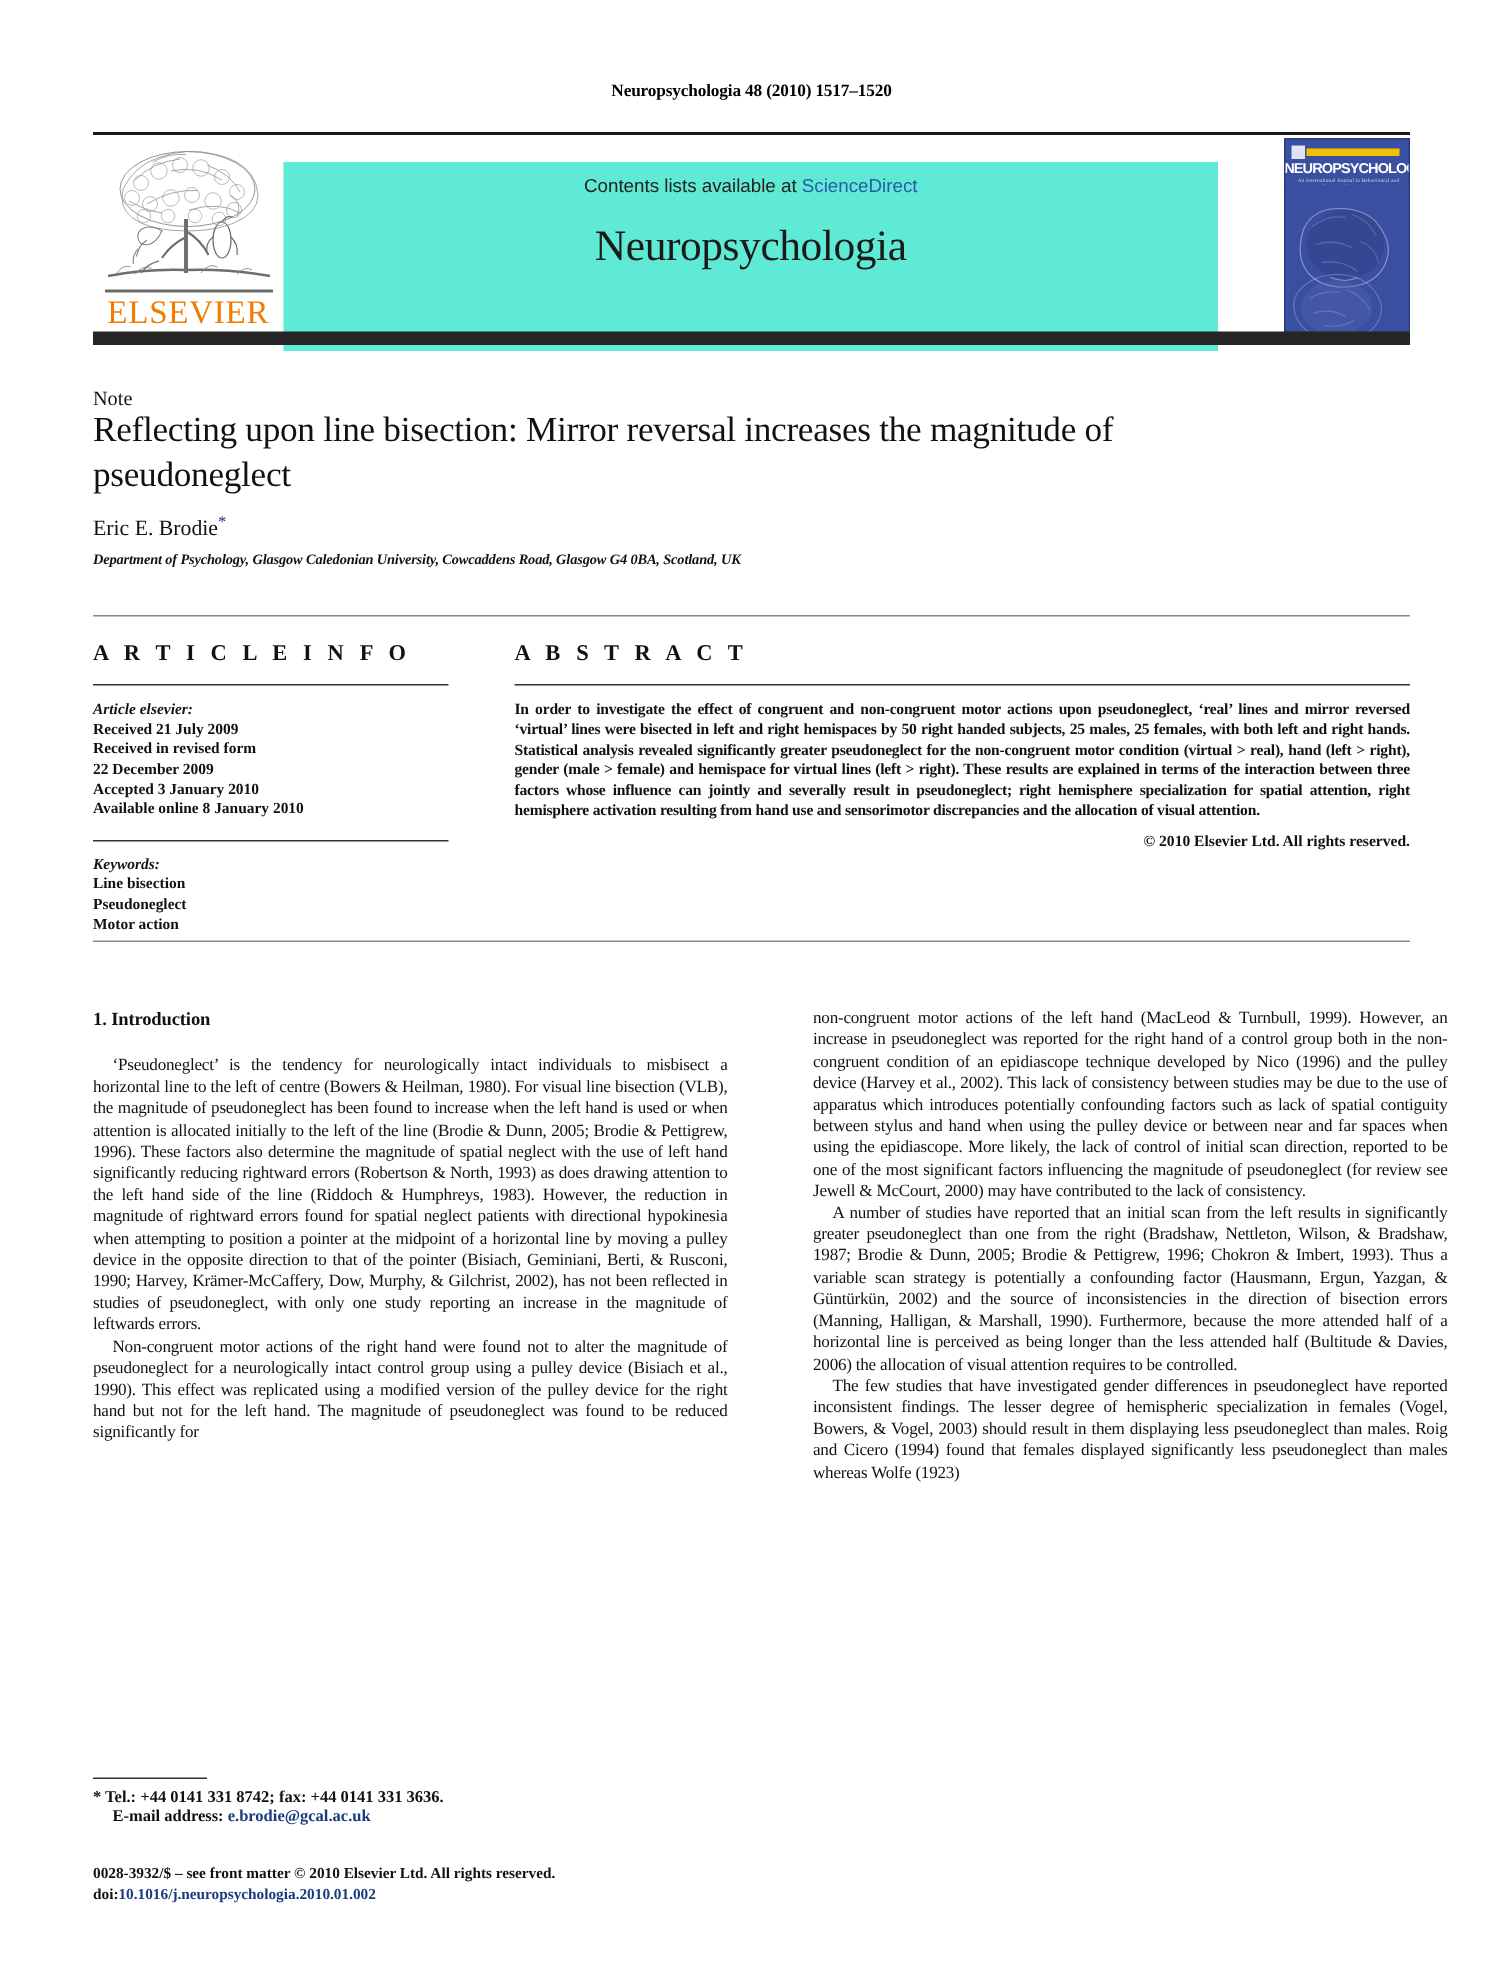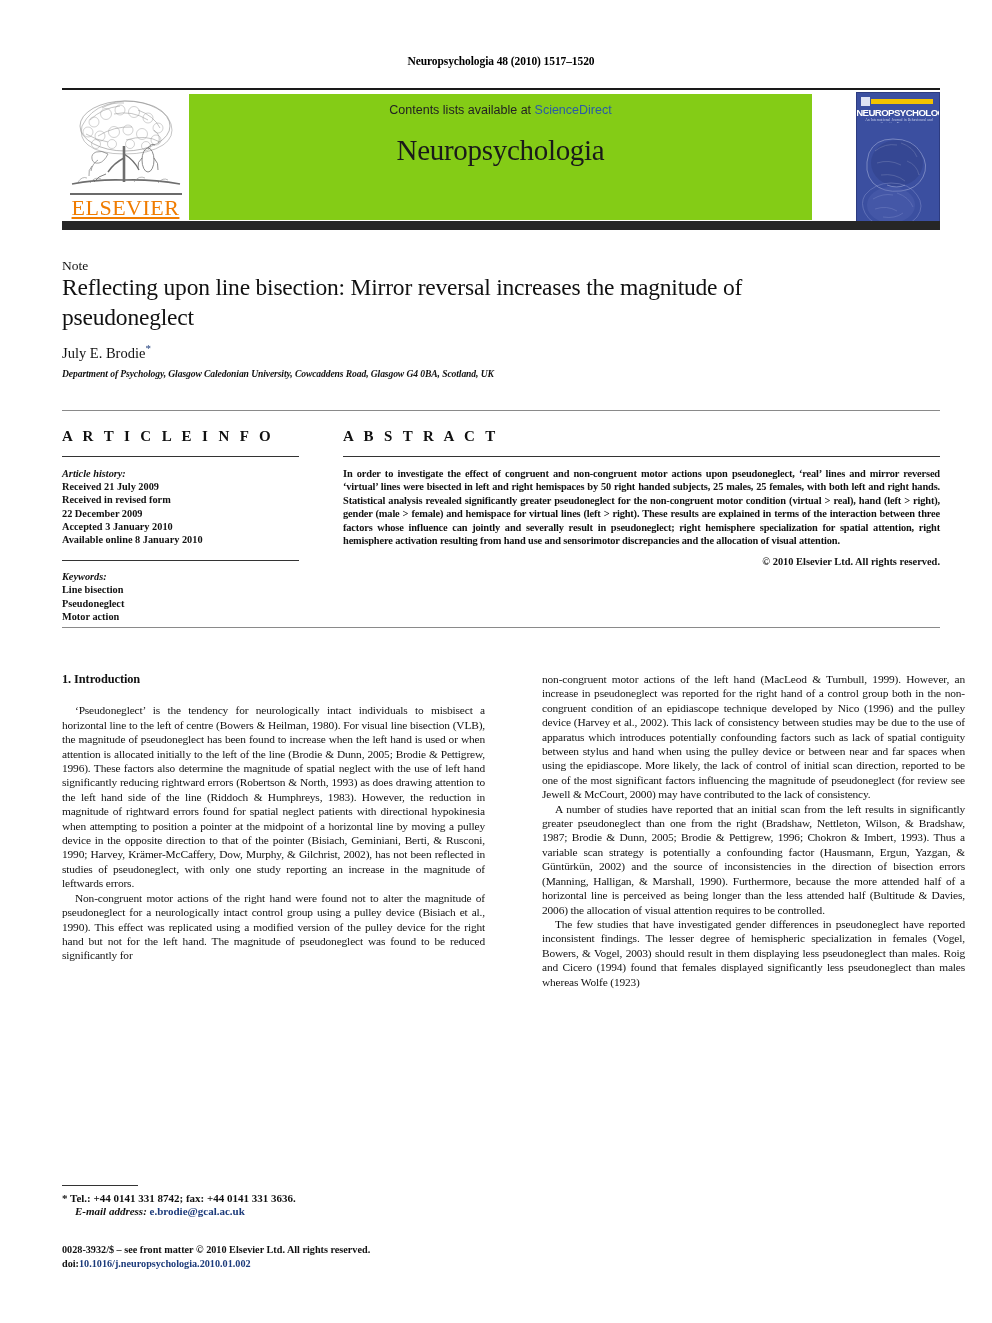--- a/index.html
+++ b/index.html
@@ -71,30 +71,29 @@
   .elsevier-word {
     position: absolute;
     left: 0; top: 101px;
     width: 127px;
     text-align: center;
     font-family: "Liberation Serif", serif;
     font-size: 22px;
     letter-spacing: 0.5px;
     color: #f07c00;
     font-weight: 400;
-    text-decoration: underline;
   }
 
   
   .journal-panel {
     position: absolute;
-    left: 127px; top: 2px;
+    left: 127px; top: 16px;
     width: 623px;
     height: 126px;
-    background: #84cc16;
+    background: #5eead4;
   }
   .contents-line {
     position: absolute;
     left: 0; top: 9px;
     width: 623px;
     text-align: center;
     font-size: 12.5px;
     font-family: "Liberation Sans", sans-serif;
     color: #222;
   }
@@ -335,21 +334,21 @@
   }
   .footnote {
     position: absolute;
     left: 62px; top: 1192px;
     width: 423px;
     font-size: 11px;
     line-height: 12.6px;
     color: #111;
     font-weight: bold;
   }
-  .footnote .em { font-style: italic; }
+  .footnote .em { }
   .footnote a, .footnote .mail { color: #1b3a7a; }
 
   .issn-block {
     position: absolute;
     left: 62px; top: 1243px;
     width: 460px;
     font-size: 10.2px;
     line-height: 14px;
     font-weight: bold;
     color: #111;
@@ -464,30 +463,30 @@
         </svg>
       </div>
 
     </div>
   </div>
 
   <div class="navy-bar"></div>
 
   <div class="section-note">Note</div>
   <div class="paper-title">Reflecting upon line bisection: Mirror reversal increases the magnitude of pseudoneglect</div>
-  <div class="author"><span>July E. Brodie</span><span class="star">*</span></div>
+  <div class="author"><span>Eric E. Brodie</span><span class="star">*</span></div>
   <div class="affiliation">Department of Psychology, Glasgow Caledonian University, Cowcaddens Road, Glasgow G4 0BA, Scotland, UK</div>
 
   <div class="info-rule-top"></div>
 
   <div class="info-col">
     <div class="caps-head">A R T I C L E   I N F O</div>
     <div class="thin-rule"></div>
     <div class="info-body">
-      <div class="lbl">Article history:</div>
+      <div class="lbl">Article elsevier:</div>
       <div>Received 21 July 2009</div>
       <div>Received in revised form</div>
       <div>22 December 2009</div>
       <div>Accepted 3 January 2010</div>
       <div>Available online 8 January 2010</div>
     </div>
     <div class="kw-rule"></div>
     <div class="kw-body">
       <div class="lbl" style="font-style:italic">Keywords:</div>
       <div>Line bisection</div>

